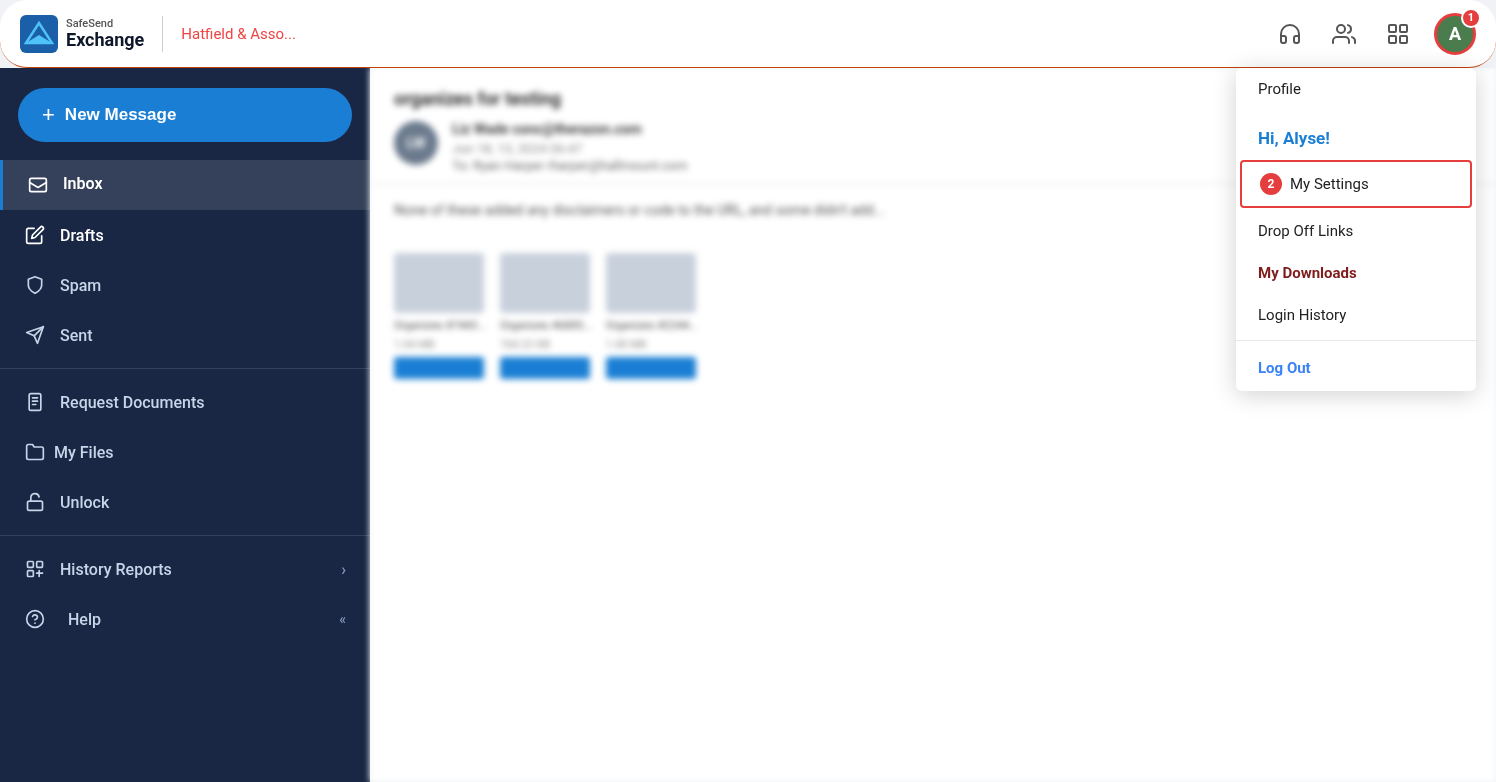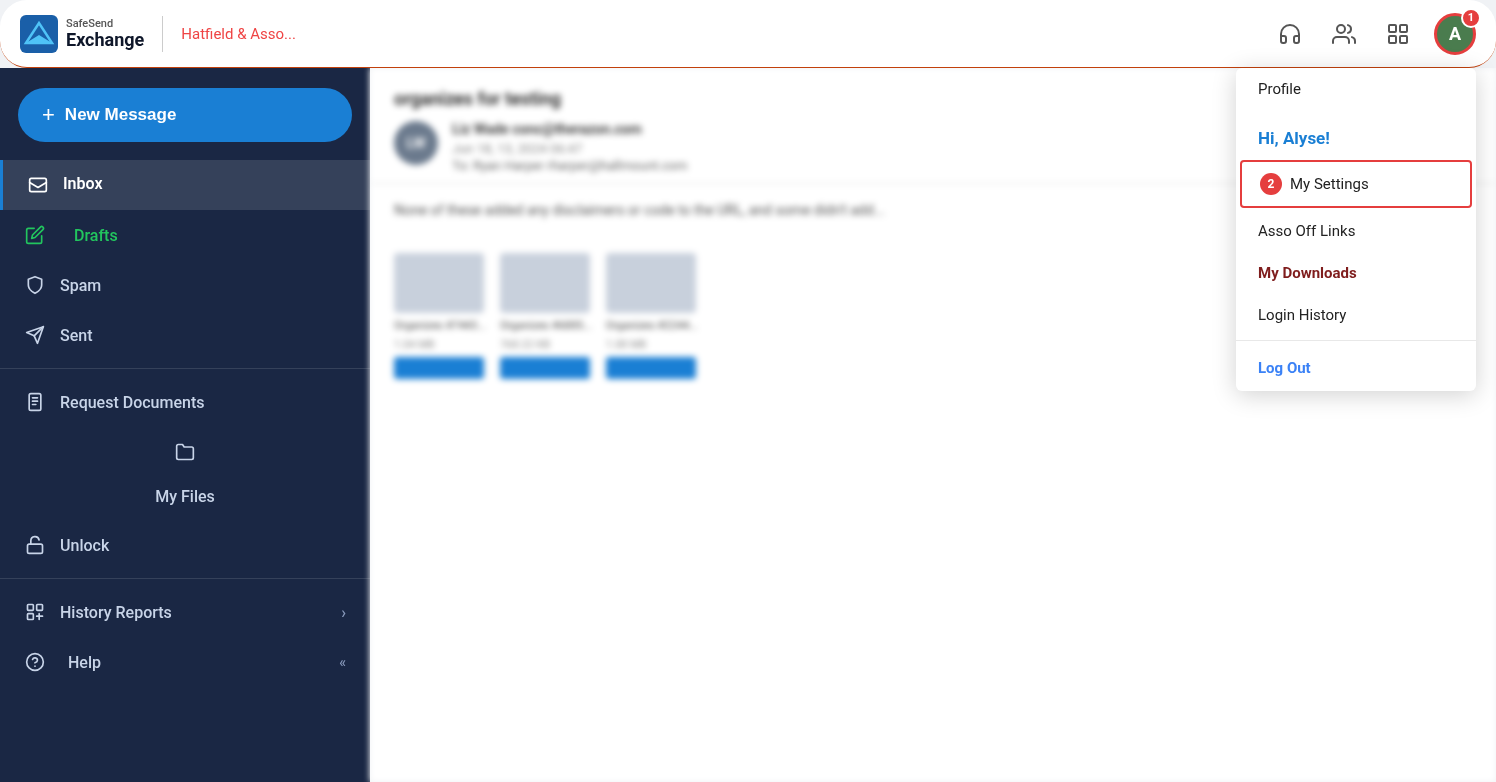--- a/index.html
+++ b/index.html
@@ -75,21 +75,21 @@
       <div style="display:flex;align-items:flex-start;gap:14px;padding:14px 24px;cursor:pointer;font-size:16px;font-weight:500;color:#fff;background:rgba(255,255,255,0.12);border-left:3px solid #1a7fd4;">
         <span style="width:22px;height:22px;display:flex;align-items:center;justify-content:center;">
           <svg width="20" height="20" viewBox="0 0 24 24" fill="none" stroke="currentColor" stroke-width="2" stroke-linecap="round" stroke-linejoin="round">
               <rect x="2" y="4" width="20" height="16" rx="2"></rect>
               <path d="M2 9l10 6 10-6"></path>
             </svg>
         </span>
         <span style="font-size:16px;font-weight:600;">Inbox</span>
       </div>
 
-      <div style="display:flex;align-items:center;gap:28px;padding:14px 24px;cursor:pointer;font-size:16px;font-weight:500;color:#22c55e;">
+      <div style="display:flex;align-items:center;gap:14px;padding:14px 24px;cursor:pointer;font-size:16px;font-weight:500;color:#ffffff;">
         <span style="width:22px;height:22px;display:flex;align-items:center;justify-content:center;">
           <svg width="20" height="20" viewBox="0 0 24 24" fill="none" stroke="currentColor" stroke-width="2" stroke-linecap="round" stroke-linejoin="round">
               <path d="M11 4H4a2 2 0 00-2 2v14a2 2 0 002 2h14a2 2 0 002-2v-7"></path>
               <path d="M18.5 2.5a2.121 2.121 0 013 3L12 15l-4 1 1-4 9.5-9.5z"></path>
             </svg>
         </span>
         <span>Drafts</span>
       </div>
 
       <div style="display:flex;align-items:center;gap:14px;padding:14px 24px;cursor:pointer;font-size:16px;font-weight:500;color:#c8d4e8;">
@@ -118,21 +118,21 @@
           <svg width="20" height="20" viewBox="0 0 24 24" fill="none" stroke="currentColor" stroke-width="2" stroke-linecap="round" stroke-linejoin="round">
               <rect x="5" y="2" width="14" height="20" rx="2"></rect>
               <line x1="9" y1="7" x2="15" y2="7"></line>
               <line x1="9" y1="11" x2="15" y2="11"></line>
               <line x1="9" y1="15" x2="13" y2="15"></line>
             </svg>
         </span>
         <span>Request Documents</span>
       </div>
 
-      <div style="display:flex;align-items:center;gap:24px;padding:14px 24px;cursor:pointer;font-size:16px;font-weight:500;color:#c8d4e8;flex-direction:column;">
+      <div style="display:flex;align-items:center;gap:8px;padding:14px 24px;cursor:pointer;font-size:16px;font-weight:500;color:#c8d4e8;">
         <span style="width:22px;height:22px;display:flex;align-items:center;justify-content:center;">
           <svg width="20" height="20" viewBox="0 0 24 24" fill="none" stroke="currentColor" stroke-width="2" stroke-linecap="round" stroke-linejoin="round">
               <path d="M22 19a2 2 0 01-2 2H4a2 2 0 01-2-2V5a2 2 0 012-2h5l2 3h9a2 2 0 012 2z"></path>
             </svg>
         </span>
         <span>My Files</span>
       </div>
 
       <div style="display:flex;align-items:center;gap:14px;padding:14px 24px;cursor:pointer;font-size:16px;font-weight:500;color:#c8d4e8;">
         <span style="width:22px;height:22px;display:flex;align-items:center;justify-content:center;">
@@ -218,21 +218,21 @@
   </div>
 
   <div style="padding:18px 22px 10px;font-size:17px;font-weight:700;color:#1a7fd4;">Hi, Alyse!</div>
 
   <div style="padding:11px 18px;font-size:15px;color:#222;cursor:pointer;display:flex;align-items:center;border:2px solid #e53e3e;border-radius:4px;margin:2px 4px;position:relative;">
     <span style="display:inline-flex;align-items:center;justify-content:center;width:22px;height:22px;border-radius:50%;background:#e53e3e;color:#fff;font-size:12px;font-weight:700;margin-right:8px;flex-shrink:0;">2</span>
     <span>My Settings</span>
   </div>
 
   <div style="padding:12px 22px;font-size:15px;color:#222;cursor:pointer;display:flex;align-items:center;">
-    <span>Asso Off Links</span>
+    <span>Drop Off Links</span>
   </div>
 
   <div style="padding:12px 22px;font-size:15px;color:#7f1d1d;cursor:pointer;display:flex;align-items:center;font-weight:bold;">
     <span>My Downloads</span>
   </div>
 
   <div style="padding:12px 22px;font-size:15px;color:#222;cursor:pointer;display:flex;align-items:center;">
     <span>Login History</span>
   </div>
 

